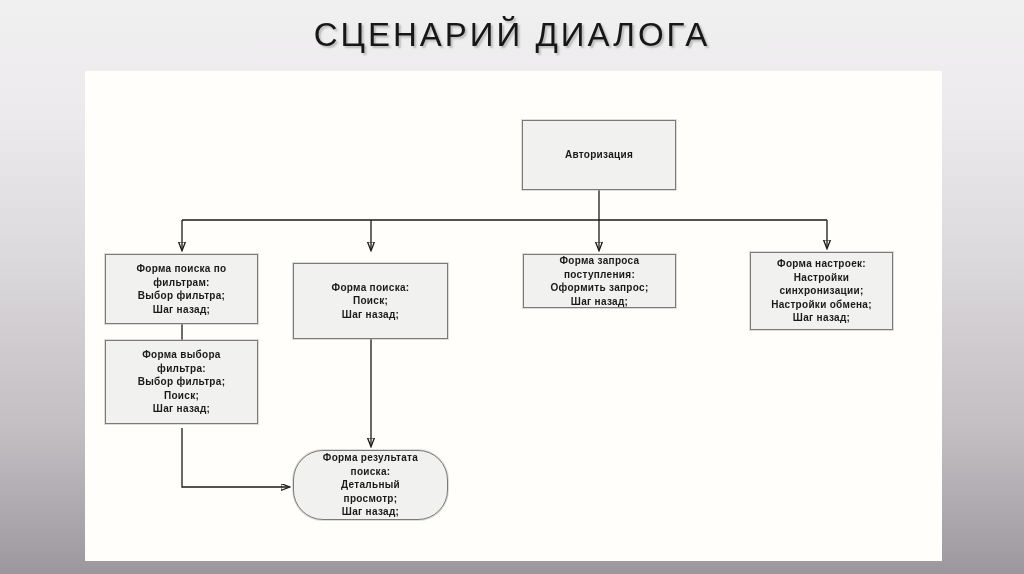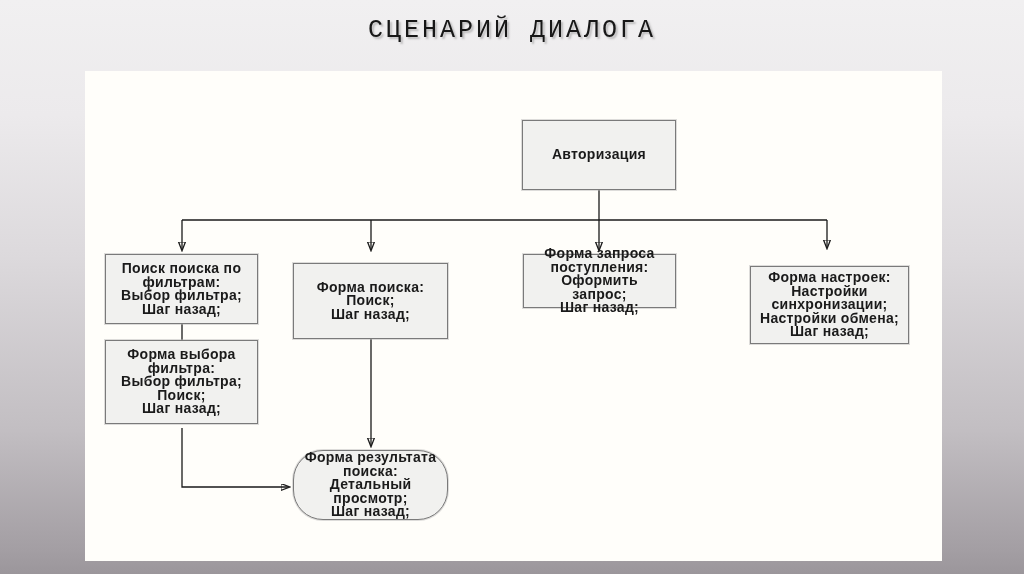--- a/index.html
+++ b/index.html
@@ -11,22 +11,22 @@
     background: linear-gradient(180deg, #f1f0f1 0%, #eceaec 20%, #dcd9dc 45%, #c2bec2 75%, #a39ea3 96%, #9b969b 100%);
     font-family: "Liberation Sans", sans-serif;
   }
   .title {
     position: absolute;
     top: 16px;
     left: 0;
     width: 100%;
     margin: 0;
     text-align: center;
-    font-family: Liberation Mono, monospace;
-    font-size: 25px;
+    font-family: Liberation Sans, sans-serif;
+    font-size: 33px;
     font-weight: 400;
     letter-spacing: 3px;
     color: #171717;
     text-shadow: 2px 2px 2px rgba(90,90,90,0.35);
   }
   .panel {
     position: absolute;
     left: 85px;
     top: 71px;
     width: 857px;
@@ -50,26 +50,26 @@
     position: absolute;
     box-sizing: border-box;
     background: #f1f1ef;
     border: 1.5px solid #7a7a7a;
     box-shadow: 0 0 0 1px rgba(180,180,180,0.45);
     display: flex;
     align-items: center;
     justify-content: center;
     text-align: center;
     white-space: pre-line;
-    font-size: 14px;
+    font-size: 10px;
     font-weight: bold;
     line-height: 13.5px;
     letter-spacing: 0.3px;
     color: #1a1a1a;
-    padding: 1px 9px;
+    padding: 1px 2px;
   }
 </style>
 </head>
 <body>
 
 <div class="slide">
 
   <h1 class="title">СЦЕНАРИЙ ДИАЛОГА</h1>
 
   <div class="panel"></div>
@@ -89,35 +89,35 @@
     <path d="M371,220 L371,250" marker-end="url(#arrow)"></path>
     <path d="M827,220 L827,248" marker-end="url(#arrow)"></path>
 
     <path d="M182,324 L182,350" marker-end="url(#arrow)"></path>
     <path d="M371,324 L371,446" marker-end="url(#arrow)"></path>
     <path d="M182,428 L182,487 L289,487" marker-end="url(#arrow)"></path>
   </svg>
 
   <div class="node" style="left:522px; top:120px; width:154px; height:70px;">Авторизация</div>
 
-  <div class="node" style="left:105px; top:254px; width:153px; height:70px;">Поиск поиска по
+  <div class="node" style="left:105px; top:254px; width:153px; height:70px;">Форма поиска по
 фильтрам:
 Выбор фильтра;
 Шаг назад;</div>
 
   <div class="node" style="left:293px; top:263px; width:155px; height:76px;">Форма поиска:
 Поиск;
 Шаг назад;</div>
 
   <div class="node" style="left:523px; top:254px; width:153px; height:54px;">Форма запроса
 поступления:
 Оформить запрос;
 Шаг назад;</div>
 
-  <div class="node" style="left:750px; top:252px; width:159px; height:78px;margin-top:14px;">Форма настроек:
+  <div class="node" style="left:750px; top:252px; width:143px; height:78px;">Форма настроек:
 Настройки
 синхронизации;
 Настройки обмена;
 Шаг назад;</div>
 
   <div class="node" style="left:105px; top:340px; width:153px; height:84px;">Форма выбора
 фильтра:
 Выбор фильтра;
 Поиск;
 Шаг назад;</div>

